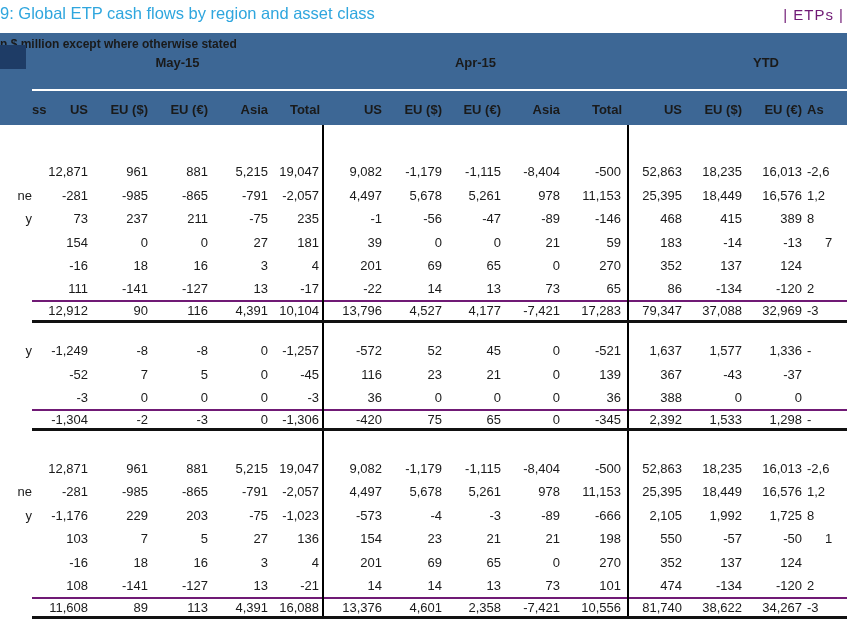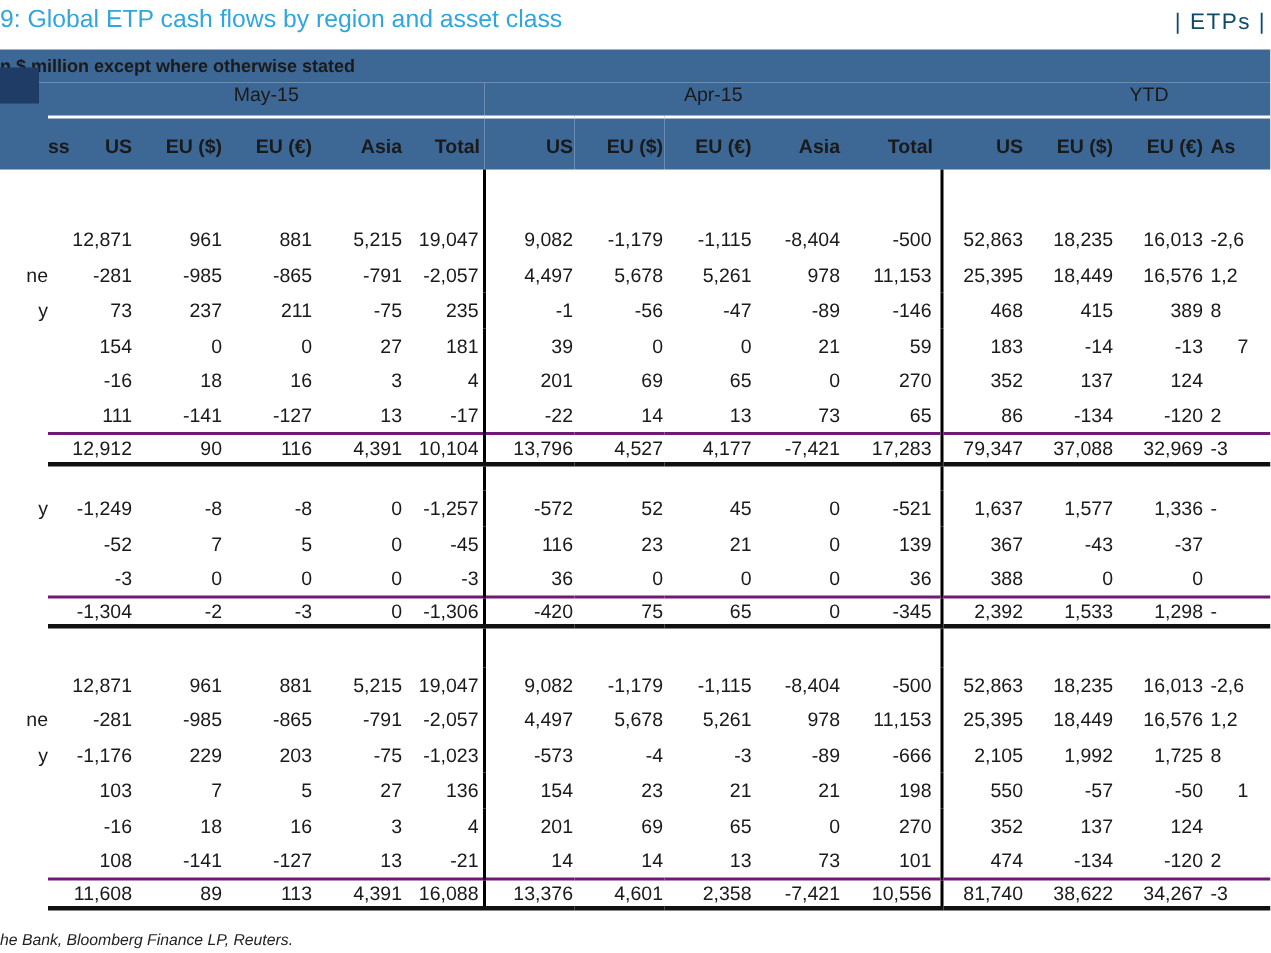--- a/index.html
+++ b/index.html
@@ -1,36 +1,36 @@
 <!DOCTYPE html>
 <html><head>
 <meta charset="utf-8">
 <style>
   html,body{margin:0;padding:0;background:#fff;}
   .page{position:relative;width:847px;height:635px;overflow:hidden;background:#fff;
         font-family:"Liberation Sans", sans-serif;}
   .title{position:absolute;top:4px;left:0;font-size:16.5px;font-weight:400;color:#2FA6DE;
          white-space:nowrap;}
-  .corner{position:absolute;top:6px;right:3px;font-size:15px;color:#0c4a6e;letter-spacing:1px;}
+  .corner{position:absolute;top:6px;right:3px;font-size:15px;color:#701a75;letter-spacing:1px;}
   .source{position:absolute;top:621px;left:0;font-size:10.5px;font-style:italic;color:#222;
           white-space:nowrap;}
   .dark-square{position:absolute;top:45px;left:0;width:26px;height:24px;background:#1E3C66;z-index:3;}
 
   table.etp{position:absolute;top:33px;left:0;width:862px;border-collapse:collapse;
             table-layout:fixed;}
   table.etp td{margin:0;padding:0;font-size:13px;color:#1a1a1a;text-align:right;
                vertical-align:middle;white-space:pre;overflow:visible;}
 
   
   thead td{background:#3D6795;color:#fff;}
   tr.subtitle-row{height:22px;}
   tr.subtitle-row td{text-align:left;font-size:12px;font-weight:bold;vertical-align:top;
                      padding-top:4px;}
   tr.period-row{height:22px;}
-  tr.period-row td{font-size:13px;font-weight:normal;vertical-align:bottom;padding-bottom:7px;}
+  tr.period-row td{font-size:13px;font-weight:bold;vertical-align:bottom;padding-bottom:19px;}
   tr.period-row td.pcell{border-bottom:2px solid #fff;text-align:center;}
   tr.period-row td.ytdp{text-align:left;padding-left:125px;}
   tr.colhead-row{height:35px;}
   tr.colhead-row td{font-size:13px;font-weight:bold;vertical-align:bottom;padding-bottom:8px;}
   tr.colhead-row td:first-child{text-align:left;padding-left:32px;}
 
   
   tr.colhead-row td:nth-child(6),  tbody tr td:nth-child(6){padding-right:3px;}
   tr.colhead-row td:nth-child(7),  tbody tr td:nth-child(7),
   tr.colhead-row td:nth-child(8),  tbody tr td:nth-child(8),
@@ -459,14 +459,13 @@
           <td>-7,421</td>
           <td>10,556</td>
           <td>81,740</td>
           <td>38,622</td>
           <td>34,267</td>
           <td>-3</td>
         </tr>
       </tbody>
   </table>
 
-  <div class="source">he Bank, Bloomberg Finance LP, Reuters.</div>
 </div>
 
 </body></html>

